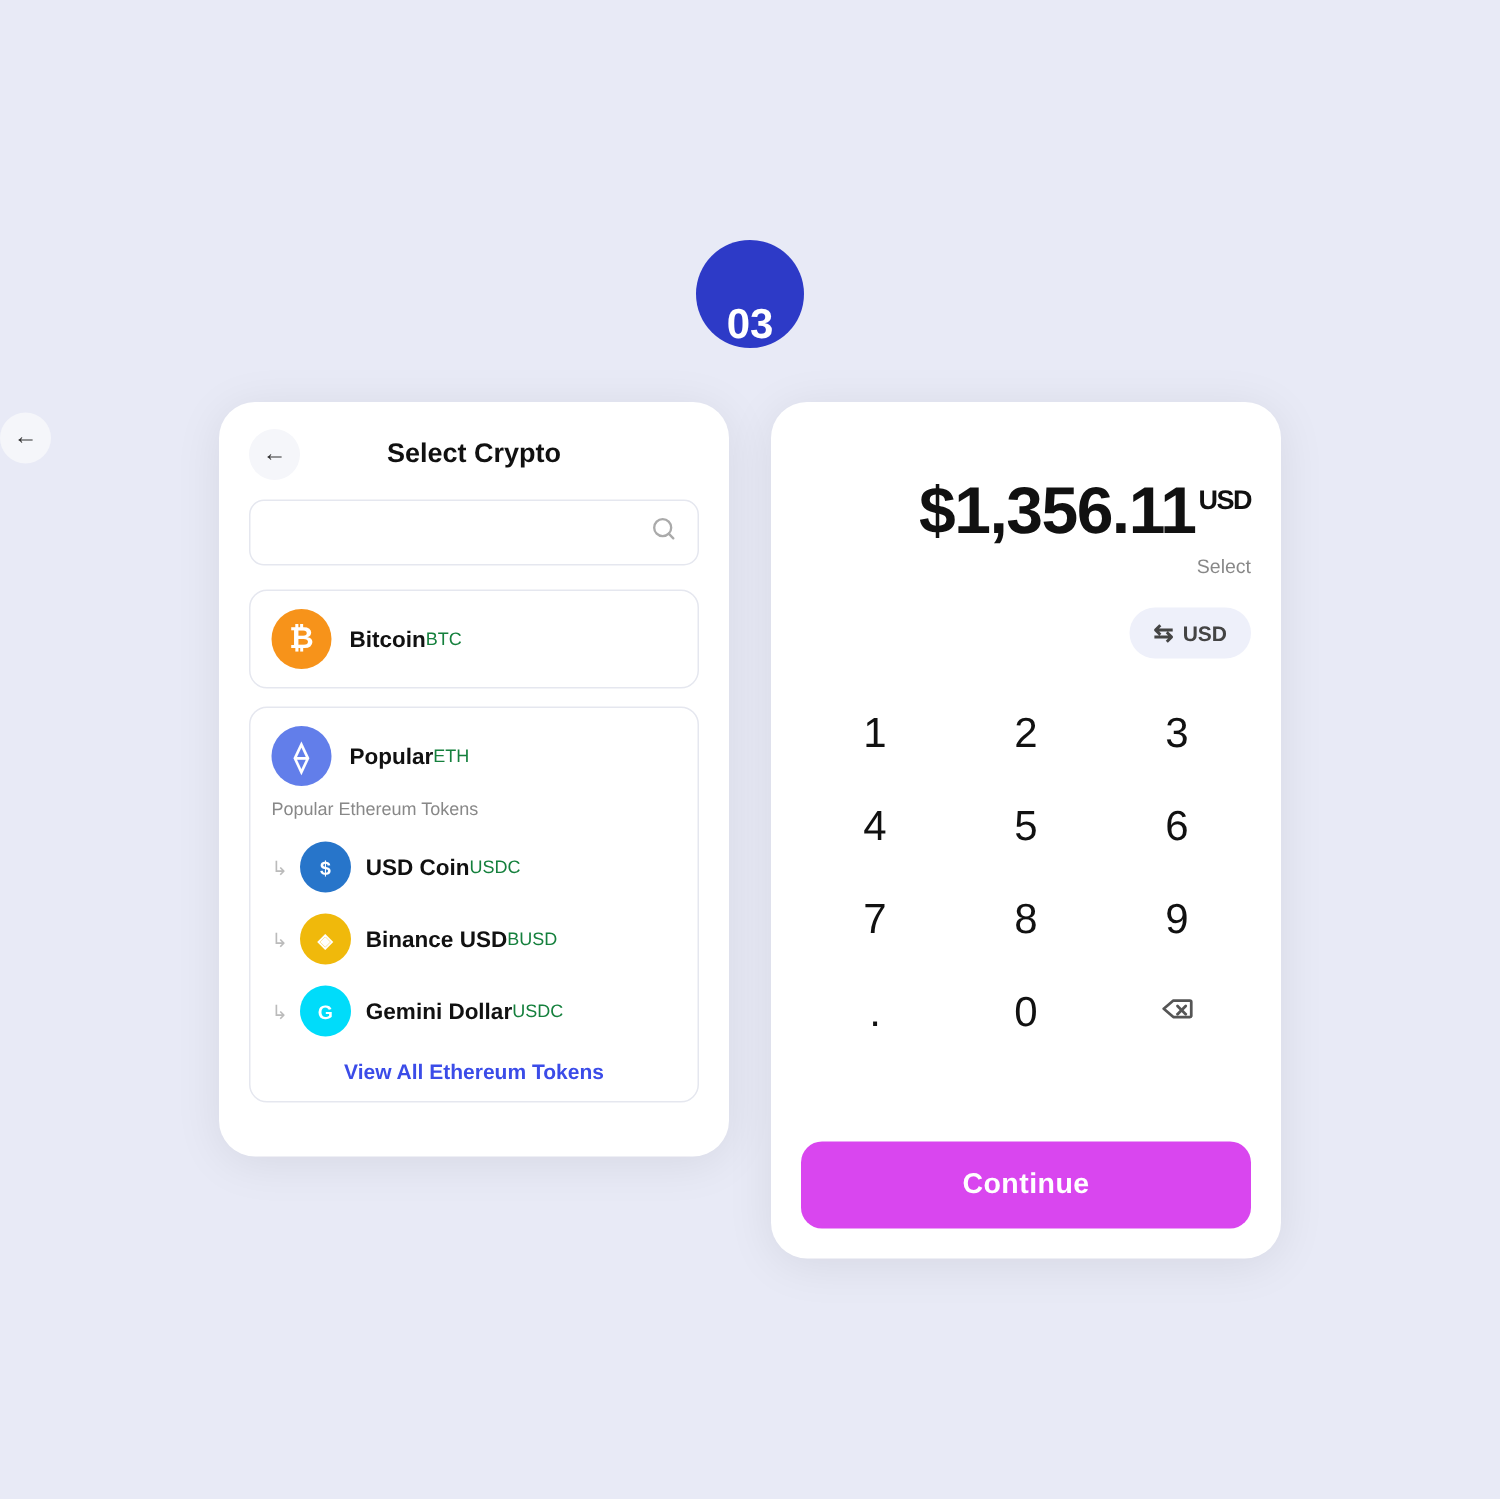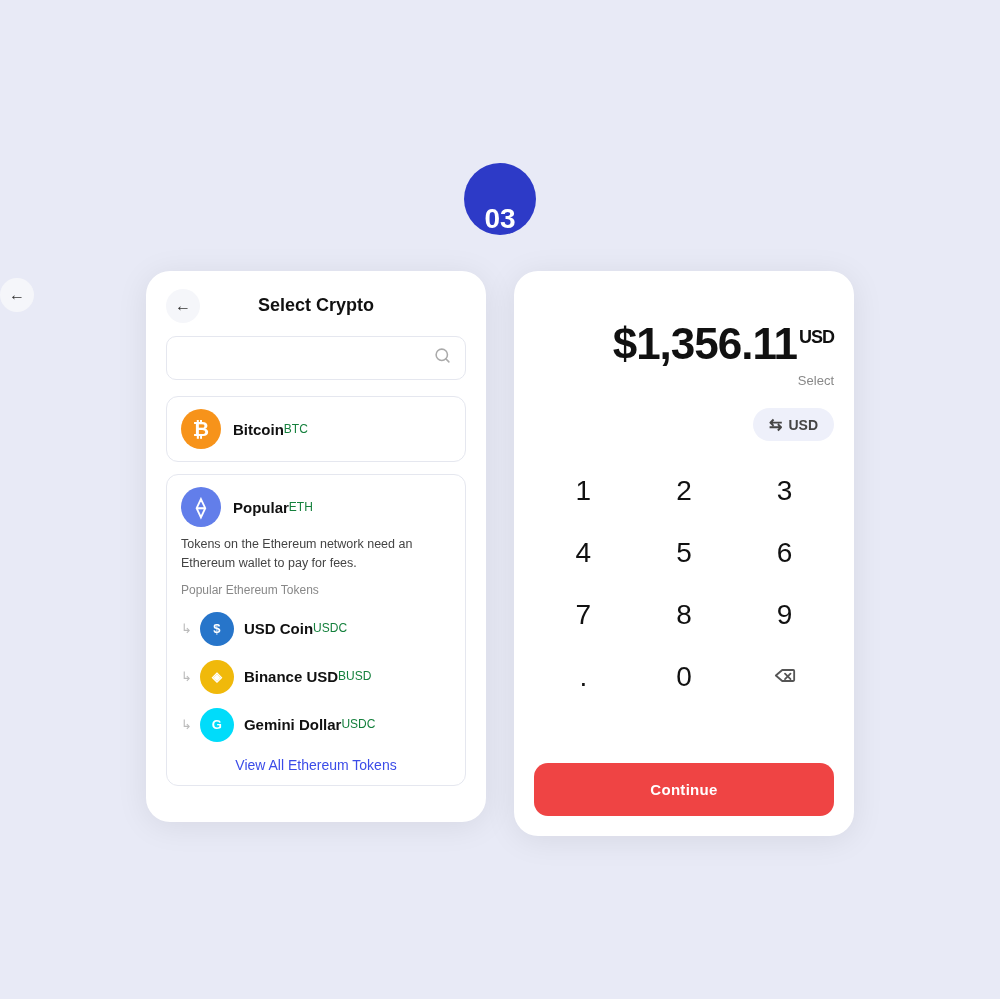--- a/index.html
+++ b/index.html
@@ -162,21 +162,21 @@
       flex-shrink: 0;
     }
     .usdc-logo { background: #2775ca; }
     .busd-logo { background: #f0b90b; }
     .gusd-logo { background: #00dcfa; }
     .view-all-link {
       display: block;
       text-align: center;
       color: #3b4ce8;
       font-size: 14px;
-      font-weight: 400;
+      font-weight: 700;
       margin-top: 8px;
       cursor: pointer;
       text-decoration: none;
     }
 
     
     .right-panel {
       background: #fff;
       border-radius: 24px;
       box-shadow: 0 4px 32px rgba(0,0,0,0.08);
@@ -245,26 +245,26 @@
       border-radius: 8px;
       text-align: center;
       transition: background 0.1s;
     }
     .numpad-btn.delete-btn {
       font-size: 20px;
       color: #555;
     }
     .continue-btn {
       width: 100%;
-      background: #ef4444;
+      background: #d946ef;
       color: #fff;
       border: none;
       border-radius: 14px;
       padding: 18px;
-      font-size: 15px;
+      font-size: 19px;
       font-weight: 600;
       cursor: pointer;
       letter-spacing: 0.3px;
       margin-top: 36px;
     }
   </style>
 </head>
 <body>
 
 <div class="step-badge">
@@ -304,21 +304,20 @@
     <div class="eth-section">
       <div class="eth-header">
         <div class="crypto-logo eth-logo">
           <span>⟠</span>
         </div>
         <div class="crypto-info">
           <span class="crypto-name">Popular</span>
           <span class="crypto-symbol">ETH</span>
         </div>
       </div>
-      <div class="eth-note">Tokens on the Ethereum network need an Ethereum wallet to pay for fees.</div>
       <div class="token-section-label">Popular Ethereum Tokens</div>
 
       <div class="token-item">
         <span class="token-arrow">↳</span>
         <div class="token-logo usdc-logo">$</div>
         <div class="crypto-info">
           <span class="crypto-name">USD Coin</span>
           <span class="crypto-symbol">USDC</span>
         </div>
       </div>

